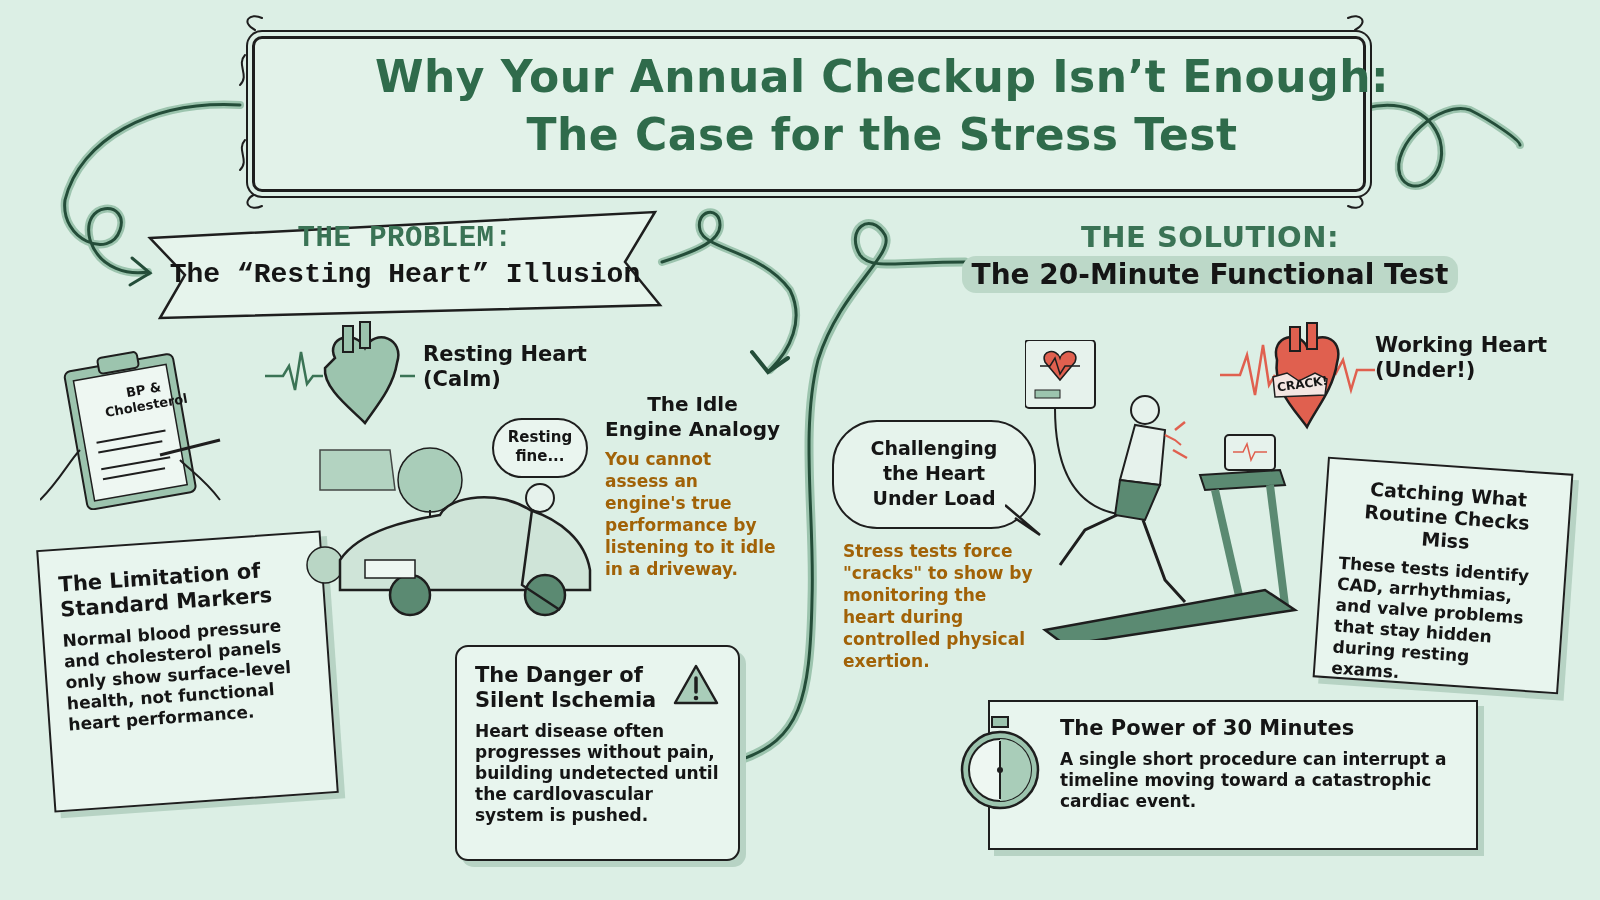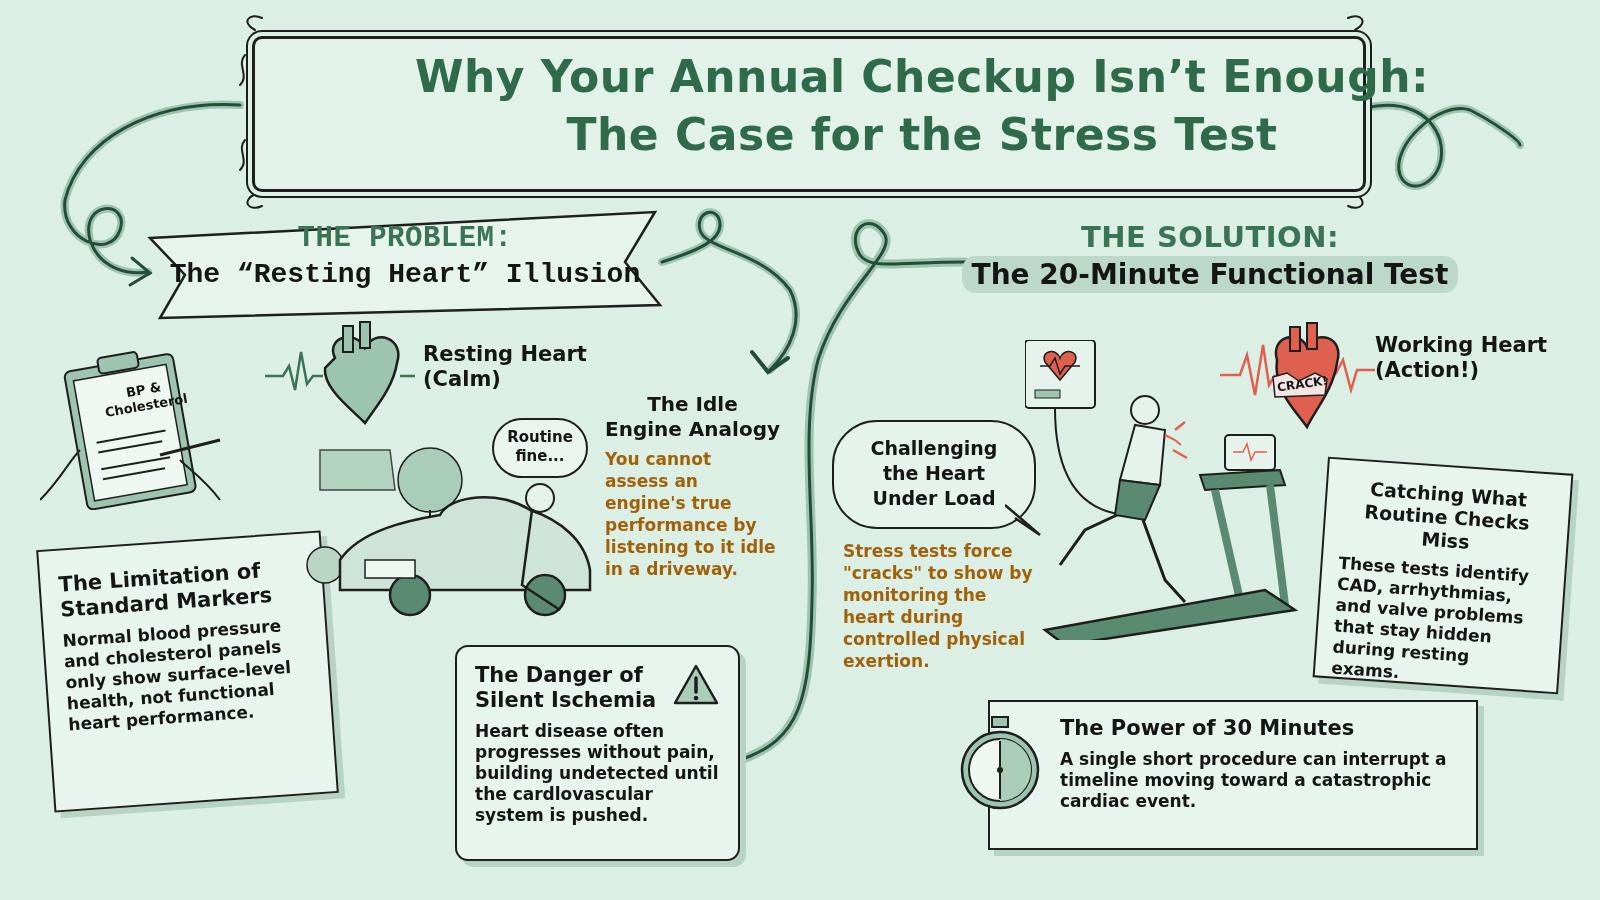--- a/index.html
+++ b/index.html
@@ -1,20 +1,20 @@
 <!DOCTYPE html>
 <html><head>
 <meta charset="utf-8">
 <style>
   html,body{margin:0;padding:0;}
   body{width:1600px;height:900px;background:#dcefe5;position:relative;overflow:hidden;font-family:"DejaVu Sans",sans-serif;color:#1d1d1d;}
   .abs{position:absolute;}
   svg.deco{position:absolute;left:0;top:0;width:1600px;height:900px;pointer-events:none;}
   .title-frame{left:252px;top:36px;width:1108px;height:150px;border:3px solid #1e1e1e;border-radius:10px;background:#e2f2e9;box-shadow:0 0 0 4px #dcefe5, 0 0 0 6px #1e1e1e;}
-  .title{left:252px;top:48px;width:1260px;text-align:center;font-family:"DejaVu Sans",sans-serif;font-weight:bold;font-size:44px;line-height:58px;color:#2f6b4b;letter-spacing:0.5px;padding-left:40px;}
+  .title{left:252px;top:48px;width:1260px;text-align:center;font-family:"DejaVu Sans",sans-serif;font-weight:bold;font-size:44px;line-height:58px;color:#2f6b4b;letter-spacing:0.5px;}
   .banner-text{text-align:center;}
   .sec-title{font-weight:bold;font-size:29px;color:#3a7355;letter-spacing:0.5px;}
   .sec-sub{font-weight:bold;font-size:28px;color:#151515;}
   .hl{background:#bcd8c8;border-radius:14px;padding:2px 10px;}
   .card{background:#e8f5ee;border:2.5px solid #1e1e1e;box-shadow:6px 6px 0 #b7d3c4;}
   .card h3{margin:0;font-size:21px;line-height:25px;font-weight:bold;color:#151515;}
   .card p{margin:8px 0 0;font-size:17px;line-height:21px;color:#151515;font-weight:bold;}
   .lbl{font-weight:bold;color:#151515;}
   .txt{font-size:17px;line-height:22px;font-weight:bold;color:#a16207;}
 </style>
@@ -117,21 +117,21 @@
     <circle cx="110" cy="185" r="20" fill="#5b8a72" stroke="#1e1e1e" stroke-width="2.5"></circle>
     <circle cx="245" cy="185" r="20" fill="#5b8a72" stroke="#1e1e1e" stroke-width="2.5"></circle>
     <rect x="65" y="150" width="50" height="18" fill="#eef7f2" stroke="#1e1e1e" stroke-width="1.5"></rect>
     <circle cx="240" cy="88" r="14" fill="#e6f2ec" stroke="#1e1e1e" stroke-width="2"></circle>
     <path d="M232 100 L222 175 L260 200" stroke="#1e1e1e" stroke-width="2.5" fill="none"></path>
   </svg>
 </div>
 
 <div class="abs" style="left:492px;top:418px;width:92px;height:56px;border:2.5px solid #1e1e1e;border-radius:40px;background:#eaf5ef;">
   <div class="lbl" style="text-align:center;font-size:15px;line-height:19px;padding-top:8px;">
-    <div>Routine</div>
+    <div>Resting</div>
     <div>fine...</div>
   </div>
 </div>
 
 <div class="abs" style="left:605px;top:392px;width:175px;">
   <div class="lbl" style="font-size:20px;line-height:25px;text-align:center;">
     <div>The Idle</div>
     <div>Engine Analogy</div>
   </div>
   <div class="txt" style="margin-top:6px;">You cannot assess an engine's true performance by listening to it idle in a driveway.</div>
@@ -189,21 +189,21 @@
     <polyline points="120,60 128,45 136,75 142,55 160,55" fill="none" stroke="#e0604f" stroke-width="2.5"></polyline>
     <path d="M62 45 C55 20 85 15 92 32 C100 15 130 20 122 48 C118 75 100 95 92 112 C80 95 58 75 62 45 Z" fill="#e0604f" stroke="#1e1e1e" stroke-width="2.5"></path>
     <rect x="75" y="12" width="10" height="24" fill="#e0604f" stroke="#1e1e1e" stroke-width="2"></rect>
     <rect x="92" y="8" width="10" height="26" fill="#e0604f" stroke="#1e1e1e" stroke-width="2"></rect>
     <path d="M58 62 L72 58 L84 66 L100 58 L112 64 L110 80 L60 82 Z" fill="#f4e6e2" stroke="#1e1e1e" stroke-width="1.5"></path>
   </svg>
   <div class="abs lbl" style="left:60px;top:62px;width:55px;font-size:12px;text-align:center;transform:rotate(-8deg);">CRACK!</div>
 </div>
 <div class="abs lbl" style="left:1375px;top:333px;font-size:21px;line-height:25px;">
   <div>Working Heart</div>
-  <div>(Action!)</div>
+  <div>(Under!)</div>
 </div>
 
 <div class="abs card" style="left:1320px;top:465px;width:210px;height:185px;padding:16px 16px;transform:rotate(4deg);">
   <h3 style="text-align:center;font-size:19px;line-height:23px;">Catching What Routine Checks Miss</h3>
   <p>These tests identify CAD, arrhythmias, and valve problems that stay hidden during resting exams.</p>
 </div>
 
 <div class="abs card" style="left:988px;top:700px;width:402px;height:132px;padding:14px 14px 0 70px;">
   <h3>The Power of 30 Minutes</h3>
   <p>A single short procedure can interrupt a timeline moving toward a catastrophic cardiac event.</p>

